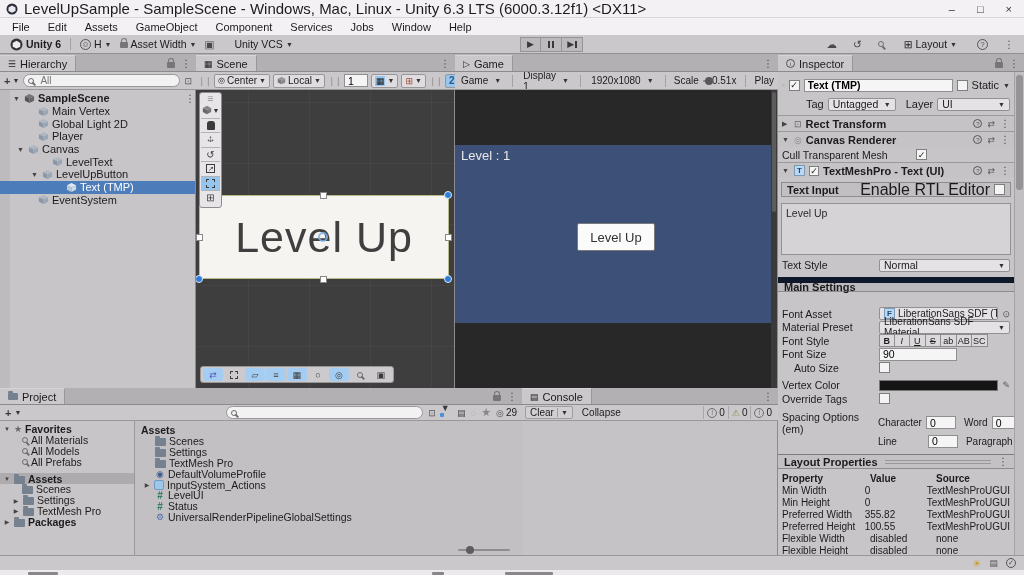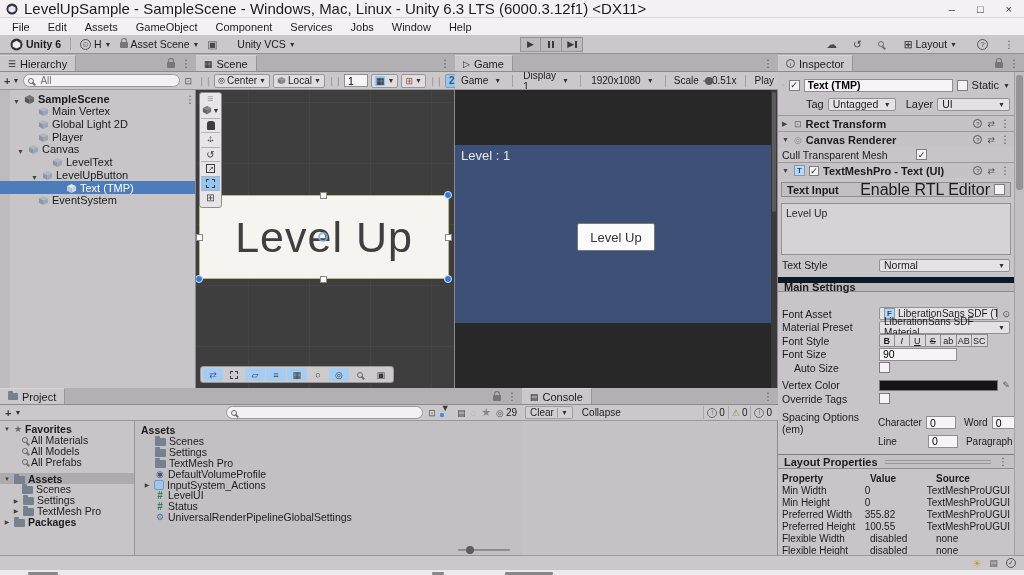--- a/index.html
+++ b/index.html
@@ -34,21 +34,21 @@
   .kebab{color:#4a4a4a;font-size:10px}
   .qcircle{width:11px;height:11px;border:1px solid #555;border-radius:50%;display:inline-flex;align-items:center;justify-content:center;font-size:8px;color:#555}
   .folder{width:11px;height:8px;background:#76818f;border-radius:1px;position:relative;margin-top:2px;flex-shrink:0}
   .folder::before{content:"";position:absolute;top:-2px;left:0;width:5px;height:2px;background:#76818f;border-radius:1px 1px 0 0}
   .cubeicon{flex-shrink:0}
   
   #hier-tabbar{left:0;top:54px;width:196px;height:18px}
   #hier-toolbar{left:0;top:72px;width:196px;height:18px;background:#cbc8cb;border-bottom:1px solid #9a979a;display:flex;align-items:center;gap:4px;padding:0 4px}
   #hier-tree{left:0;top:90px;width:196px;height:298px;background:#c8c5c8;border-right:1px solid #8d8a8d;padding-top:2px}
   #hier-tree::before{content:"";position:absolute;left:0;top:0;width:10px;height:100%;background:#bebbbe}
-  .hrow{display:flex;align-items:flex-end;height:12.7px;gap:3px;position:relative;padding-right:0}
+  .hrow{display:flex;align-items:center;height:12.7px;gap:3px;position:relative;padding-right:0}
   .hrow .tw{width:9px;font-size:7px;color:#444;text-align:center;flex-shrink:0}
   .hrow.sel{background:#4c7cba;color:#fff}
   .hrow.sel .tw{color:#fff}
   
   #scene-tabbar{left:196px;top:54px;width:259px;height:18px}
   #scene-toolbar{left:196px;top:72px;width:259px;height:18px;background:#cbc8cb;border-bottom:1px solid #9a979a;display:flex;align-items:center;gap:3px;padding:0 2px;font-size:10px;overflow:hidden}
   .grip{color:#8d8a8d;font-size:9px;letter-spacing:-1px}
   .sbtn{background:#e0dde0;border:1px solid #999699;border-radius:2px;height:14px;display:flex;align-items:center;gap:2px;padding:0 3px}
   .sbtn.blue{background:#96c6ee}
   #scene-view{left:196px;top:90px;width:259px;height:298px;background:#3e3e3e;border-right:1px solid #8d8a8d;overflow:hidden;background-image:linear-gradient(rgba(120,120,120,.12) 1px,transparent 1px),linear-gradient(90deg,rgba(120,120,120,.12) 1px,transparent 1px);background-size:61px 61px;background-position:-9px 12px}
@@ -162,21 +162,21 @@
       <span class="bold">Unity 6</span>
     </span>
     <span class="sep"></span>
     <span class="tbtn">
         <span class="qcircle">☺</span>
         <span>H</span>
         <span class="caret">▼</span>
       </span>
     <span class="tbtn">
         <span class="lock" style="margin-top:2px"></span>
-        <span>Asset Scene</span>
+        <span>Asset Width</span>
         <span class="caret">▼</span>
       </span>
     <span class="tbtn" style="color:#4a4a4a">▣</span>
     <span class="tbtn" style="margin-left:12px">
         <span>Unity VCS</span>
         <span class="caret">▼</span>
       </span>
 
     <span style="position:absolute;left:520px;display:flex">
       <span class="playbtn">▶</span>

